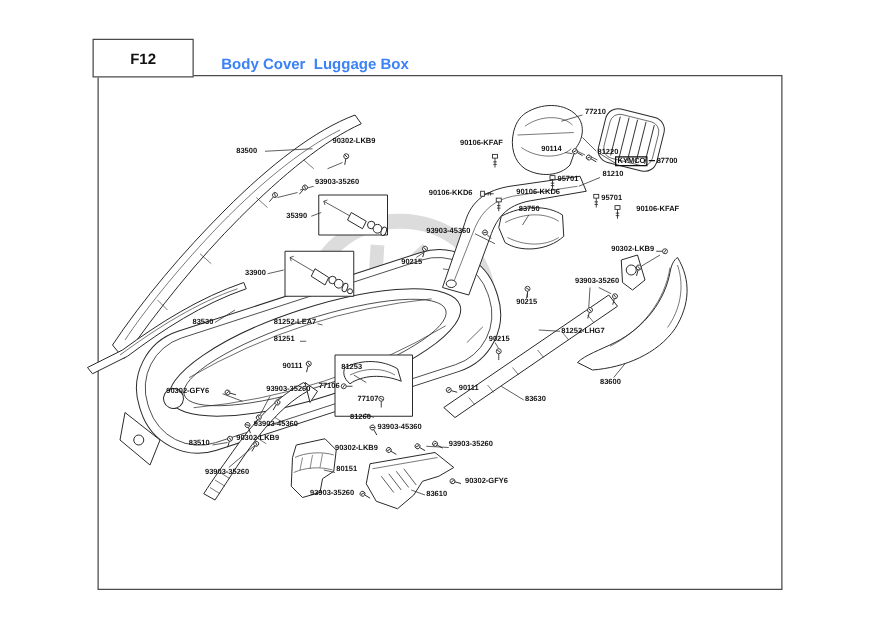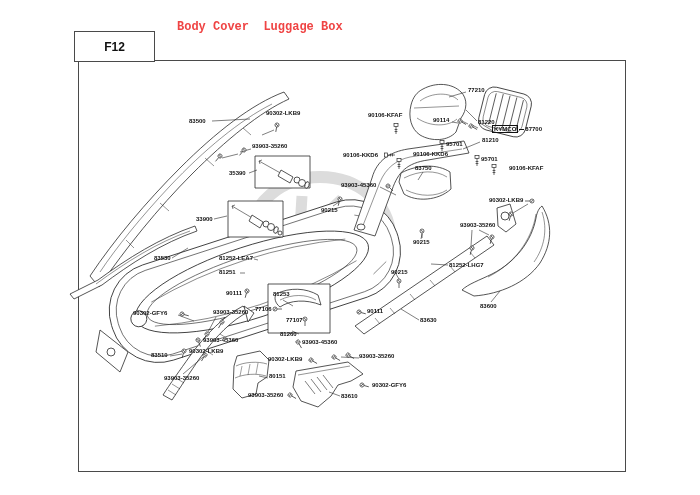--- a/index.html
+++ b/index.html
@@ -3,21 +3,21 @@
 <meta charset="utf-8">
 <style>
   html,body{margin:0;padding:0;background:#fff;}
   .page{position:relative;width:700px;height:495px;background:#fff;overflow:hidden;
         font-family:"Liberation Sans",sans-serif;}
   .frame{position:absolute;left:78px;top:60px;width:546px;height:410px;
          border:1px solid #4a4a4a;background:#fff;}
   .code-box{position:absolute;left:74px;top:31px;width:79px;height:29px;
             border:1px solid #4a4a4a;background:#fff;display:flex;align-items:center;justify-content:center;
             font-weight:bold;font-size:12px;color:#111;}
-  .title{position:absolute;left:177px;top:20px;font-weight:bold;font-size:12px;color:#ef4444;white-space:pre;font-family:Liberation Mono, monospace;}
+  .title{position:absolute;left:177px;top:44px;font-weight:bold;font-size:12px;color:#3b82f6;white-space:pre;}
   .footer{position:absolute;left:0;top:472px;width:700px;text-align:center;
           font-size:10px;font-weight:bold;color:#111;}
   svg.art{position:absolute;left:0;top:0;width:700px;height:495px;}
   .lbl{position:absolute;font-weight:bold;font-size:6px;color:#111;white-space:nowrap;
        background:transparent;line-height:7px;z-index:3;}
   .kbox{border:1px solid #111;padding:0 1px;}
   .dash{display:inline-block;width:5px;border-top:1px solid #111;vertical-align:middle;margin:0 1px;}
   .wm-text{position:absolute;left:250px;top:292px;font-size:44px;font-weight:bold;font-style:italic;
            color:#dcdcdc;letter-spacing:1px;z-index:0;}
 </style>

